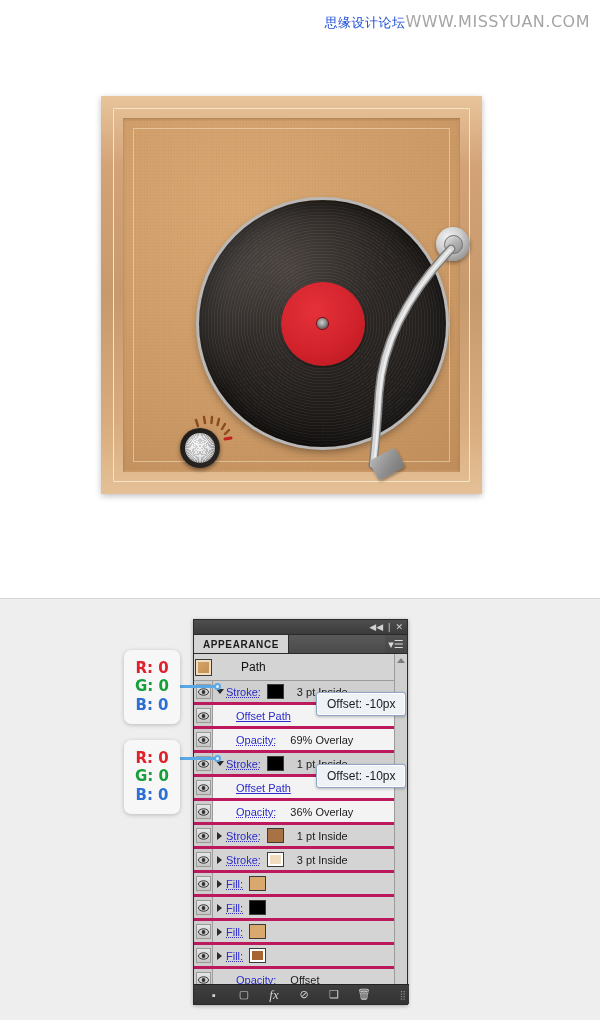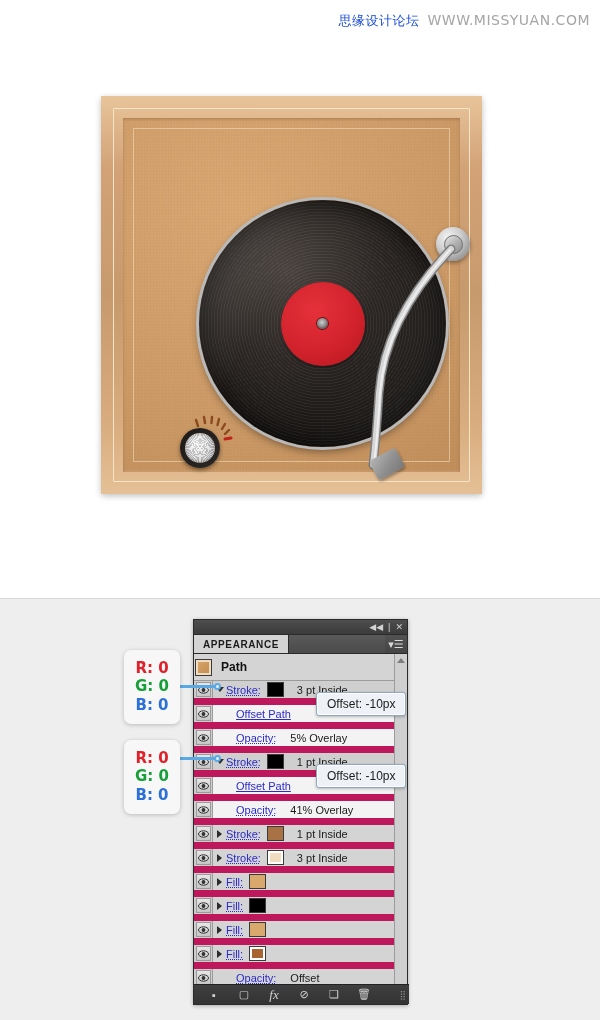--- a/index.html
+++ b/index.html
@@ -14,21 +14,21 @@
   #top-section {
     position:absolute; left:0; top:0; width:600px; height:598px;
     background:#ffffff;
   }
   #watermark {
     position:absolute; right:10px; top:12px;
     font-size:12px; color:#9a9a9a; letter-spacing:.5px; white-space:nowrap;
     font-family:"DejaVu Sans", sans-serif;
   }
   #watermark .wm-cn { color:#1d4ed8; font-size:13px; }
-  #watermark .wm-url { color:#a5a5a5; font-size:14px; margin-left:8px; }
+  #watermark .wm-url { color:#a5a5a5; font-size:16px; margin-left:0; }
 
   
   #turntable {
     position:absolute; left:101px; top:96px; width:381px; height:398px;
     border-radius:2px;
     background:
       linear-gradient(135deg,#e2b886 0%,#cfa070 45%,#c4946a 100%);
     box-shadow:0 2px 6px rgba(0,0,0,.25);
   }
   #frame-bevel{
@@ -160,21 +160,21 @@
   }
   #tab-spacer{ flex:1; background:linear-gradient(180deg,#5a5a5a 0%,#4a4a4a 100%); }
   #panel-menu-icon{
     width:22px; display:flex; align-items:center; justify-content:center;
     color:#d8d8d8; font-size:11px;
   }
   #panel-body{ position:relative; background:#d4d4d4; }
 
   .row{
     display:flex; align-items:center; height:24px; position:relative;
-    border-bottom:7px solid #be185d;
+    border-bottom:3px solid #be185d;
   }
   .row.alt { background:#cfcfcf; }
   .row.white { background:#f3f3f3; }
   .row.plain { background:#d4d4d4; }
 
   .eye-cell{
     width:19px; height:100%; display:flex; align-items:center; justify-content:center;
     border-right:1px solid #9b9b9b; background:#cdcdcd; flex:0 0 19px;
   }
   .eye-box{
@@ -199,21 +199,21 @@
   .prop-value{ margin-left:13px; color:#1a1a1a; font-size:11px; white-space:nowrap; }
   .prop-value.tight{ margin-left:8px; }
 
   .thumb-cell{ width:19px; flex:0 0 19px; display:flex; align-items:center; justify-content:center; }
   .path-thumb{
     width:17px; height:17px; border:1px solid #3a3a3a;
     background:linear-gradient(135deg,#d9a86c,#c08a4f);
     box-shadow:inset 0 0 0 2px #f0dcc0;
   }
   #row-path{ height:27px; background:#d4d4d4; border-bottom:1px solid #9b9b9b; }
-  #path-title{ font-weight:bold; font-size:12px; color:#111; margin-left:8px; }
+  #path-title{ font-weight:normal; font-size:12px; color:#111; margin-left:28px; }
 
   
   #scrollbar{
     position:absolute; right:0; top:0; width:13px; height:100%;
     background:#cfcfcf; border-left:1px solid #9b9b9b;
     display:flex; flex-direction:column; justify-content:space-between; align-items:center;
   }
   #scroll-up, #scroll-down{
     width:13px; height:13px; display:flex; align-items:center; justify-content:center;
   }
@@ -396,21 +396,21 @@
           <div class="eye-cell">
             <span class="eye-box">
               <svg width="11" height="8" viewBox="0 0 11 8">
                 <ellipse cx="5.5" cy="4" rx="5" ry="3.2" fill="none" stroke="#333" stroke-width="1"></ellipse>
                 <circle cx="5.5" cy="4" r="1.9" fill="#333"></circle>
               </svg>
             </span>
           </div>
           <div class="disc-cell"></div>
           <span class="prop-label" style="margin-left: 10px;">Opacity:</span>
-          <span class="prop-value tight">5% Overlay</span>
+          <span class="prop-value tight">69% Overlay</span>
         </div>
         <div class="row alt">
           <div class="eye-cell">
             <span class="eye-box">
               <svg width="11" height="8" viewBox="0 0 11 8">
                 <ellipse cx="5.5" cy="4" rx="5" ry="3.2" fill="none" stroke="#333" stroke-width="1"></ellipse>
                 <circle cx="5.5" cy="4" r="1.9" fill="#333"></circle>
               </svg>
             </span>
           </div>
@@ -437,21 +437,21 @@
           <div class="eye-cell">
             <span class="eye-box">
               <svg width="11" height="8" viewBox="0 0 11 8">
                 <ellipse cx="5.5" cy="4" rx="5" ry="3.2" fill="none" stroke="#333" stroke-width="1"></ellipse>
                 <circle cx="5.5" cy="4" r="1.9" fill="#333"></circle>
               </svg>
             </span>
           </div>
           <div class="disc-cell"></div>
           <span class="prop-label" style="margin-left: 10px;">Opacity:</span>
-          <span class="prop-value tight">41% Overlay</span>
+          <span class="prop-value tight">36% Overlay</span>
         </div>
         <div class="row plain">
           <div class="eye-cell">
             <span class="eye-box">
               <svg width="11" height="8" viewBox="0 0 11 8">
                 <ellipse cx="5.5" cy="4" rx="5" ry="3.2" fill="none" stroke="#333" stroke-width="1"></ellipse>
                 <circle cx="5.5" cy="4" r="1.9" fill="#333"></circle>
               </svg>
             </span>
           </div>

